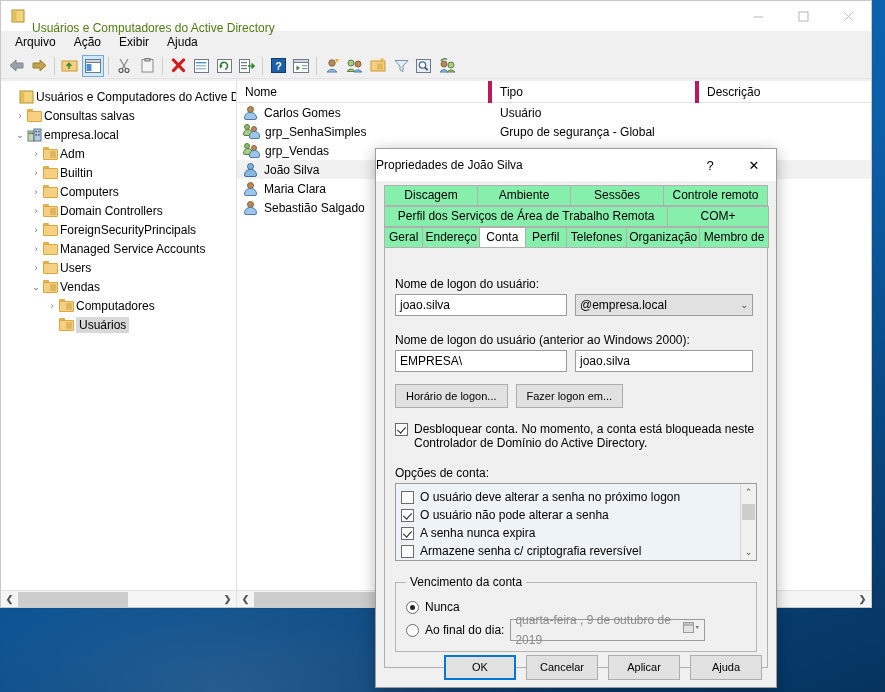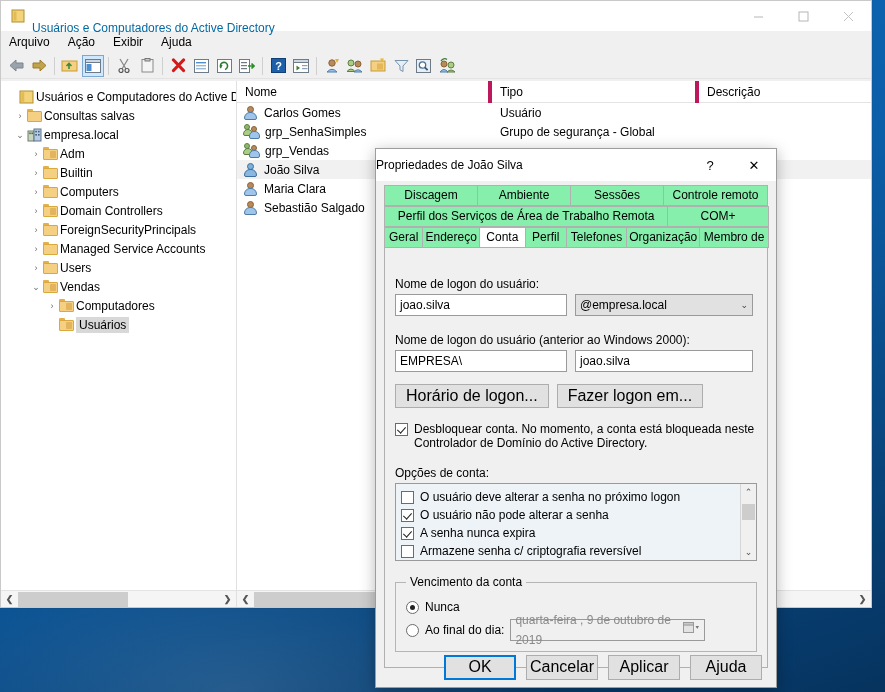--- a/index.html
+++ b/index.html
@@ -34,33 +34,33 @@
   
   #titlebar {
     height: 30px; background: #ffffff;
     display: flex; align-items: center;
     position: relative;
   }
   #titlebar .ticon {
     width: 16px; height: 16px; margin: 0 6px 0 9px; position: relative; flex: 0 0 auto;
   }
   #titlebar .title {
-    font-size: 12px; color: #0369a1; white-space: nowrap; margin-top: 24px;
+    font-size: 12px; color: #4d7c0f; white-space: nowrap; margin-top: 24px;
   }
   .wincontrols { position: absolute; right: 0; top: 0; height: 30px; display: flex; }
   .wincontrols div {
     width: 45px; height: 30px; display: flex; align-items: center; justify-content: center;
     color: #b6b6b6; font-size: 12px;
   }
   .wincontrols div svg { display:block; }
 
   
   #menubar {
     height: 22px; background: #f0f0f0; display: flex; align-items: center;
-    gap: 2px;
+    padding-left: 6px; gap: 2px;
   }
   #menubar span {
     font-size: 12px; padding: 2px 8px; color: #000;
   }
 
   
   #toolbar {
     height: 26px; background: #f0f0f0; display: flex; align-items: center;
     padding-left: 4px; gap: 1px; border-bottom: 1px solid #e3e3e3;
   }
@@ -170,21 +170,21 @@
     border:1px solid #9a9a9a; background:#fff; height:22px; line-height:20px;
     padding:0 4px; font-size:12px; color:#000;
   }
   .combo {
     border:1px solid #9a9a9a; background:#e1e1e1; height:22px; line-height:20px;
     padding:0 4px; font-size:12px; position:relative; display:flex; align-items:center;
   }
   .combo .cv { flex:1; }
   .combo .carrow { color:#444; font-size:9px; padding-left:4px;}
   .btn {
-    border:1px solid #adadad; background:#e1e1e1; height:24px; font-size:16px;
+    border:1px solid #adadad; background:#e1e1e1; height:24px; font-size:11px;
     padding:0 10px; display:inline-flex; align-items:center; justify-content:center;
   }
   .btn.default { border:2px solid #0078d7; background:#e1e1e1; }
 
   .cbline { display:flex; gap:6px; margin-top:14px; }
   .cbox {
     width:13px; height:13px; border:1px solid #6b6b6b; background:#fff; flex:0 0 13px;
     position:relative; margin-top:1px;
   }
   .cbox.checked::after{

